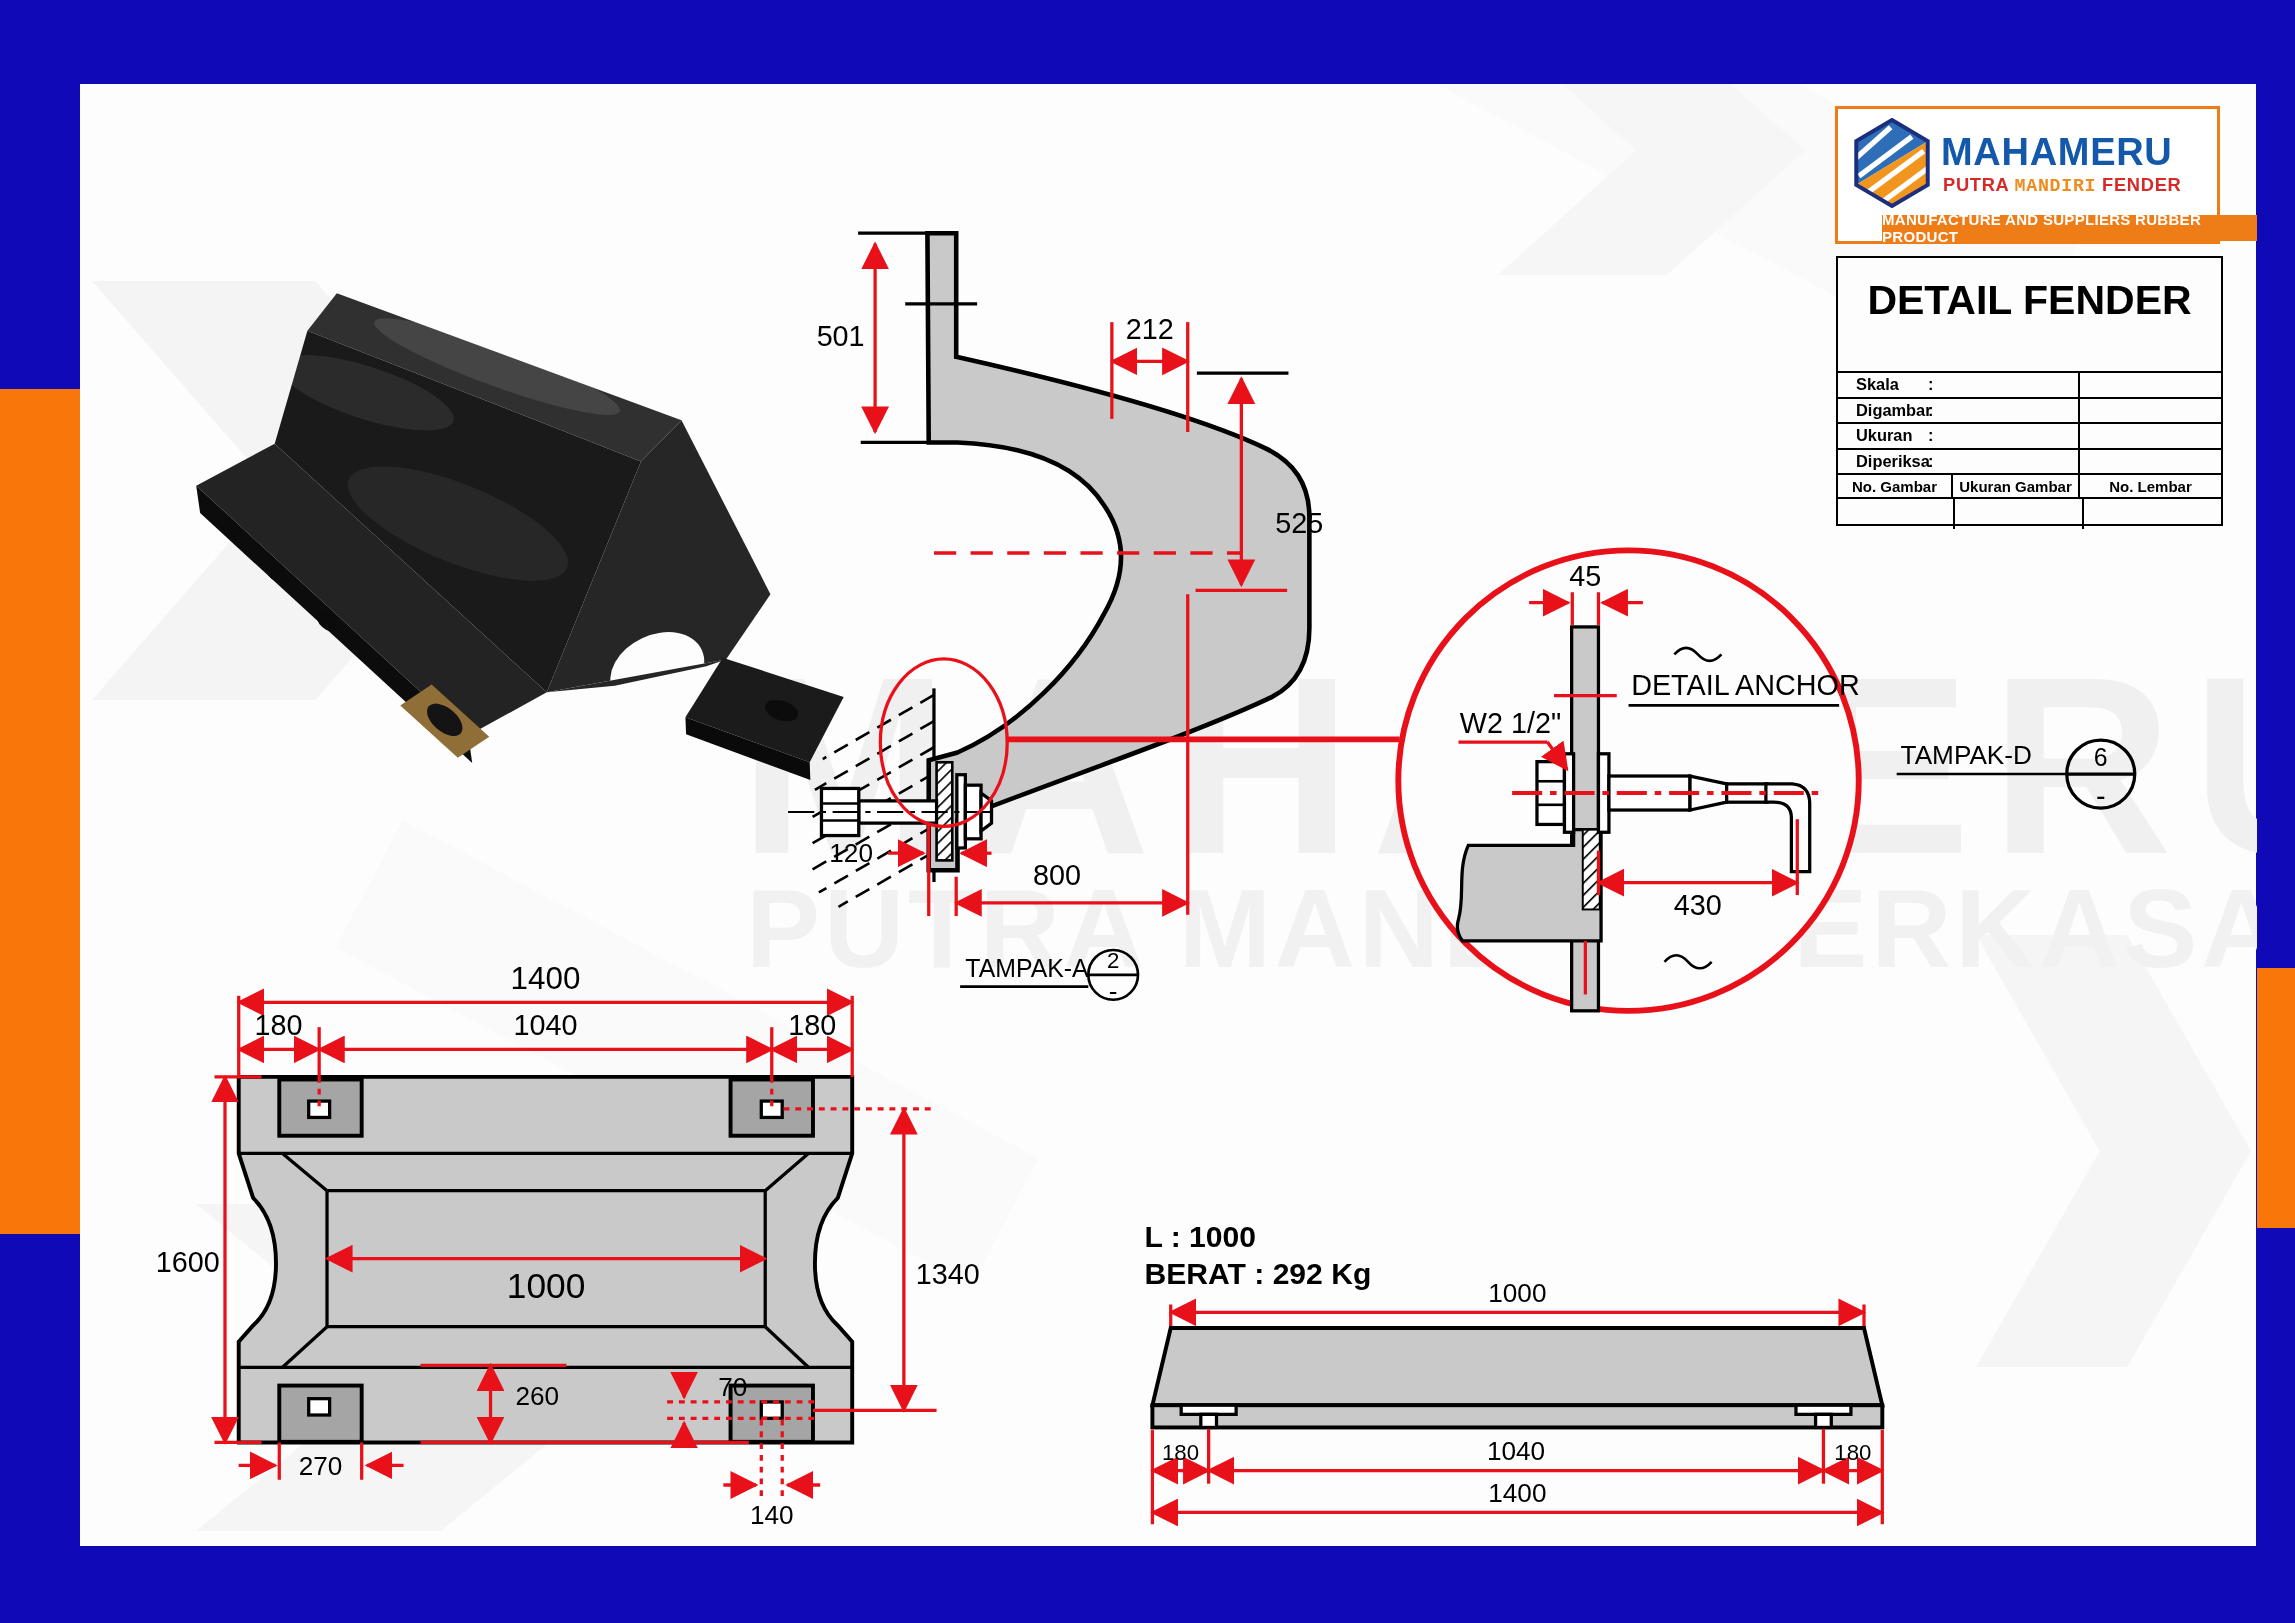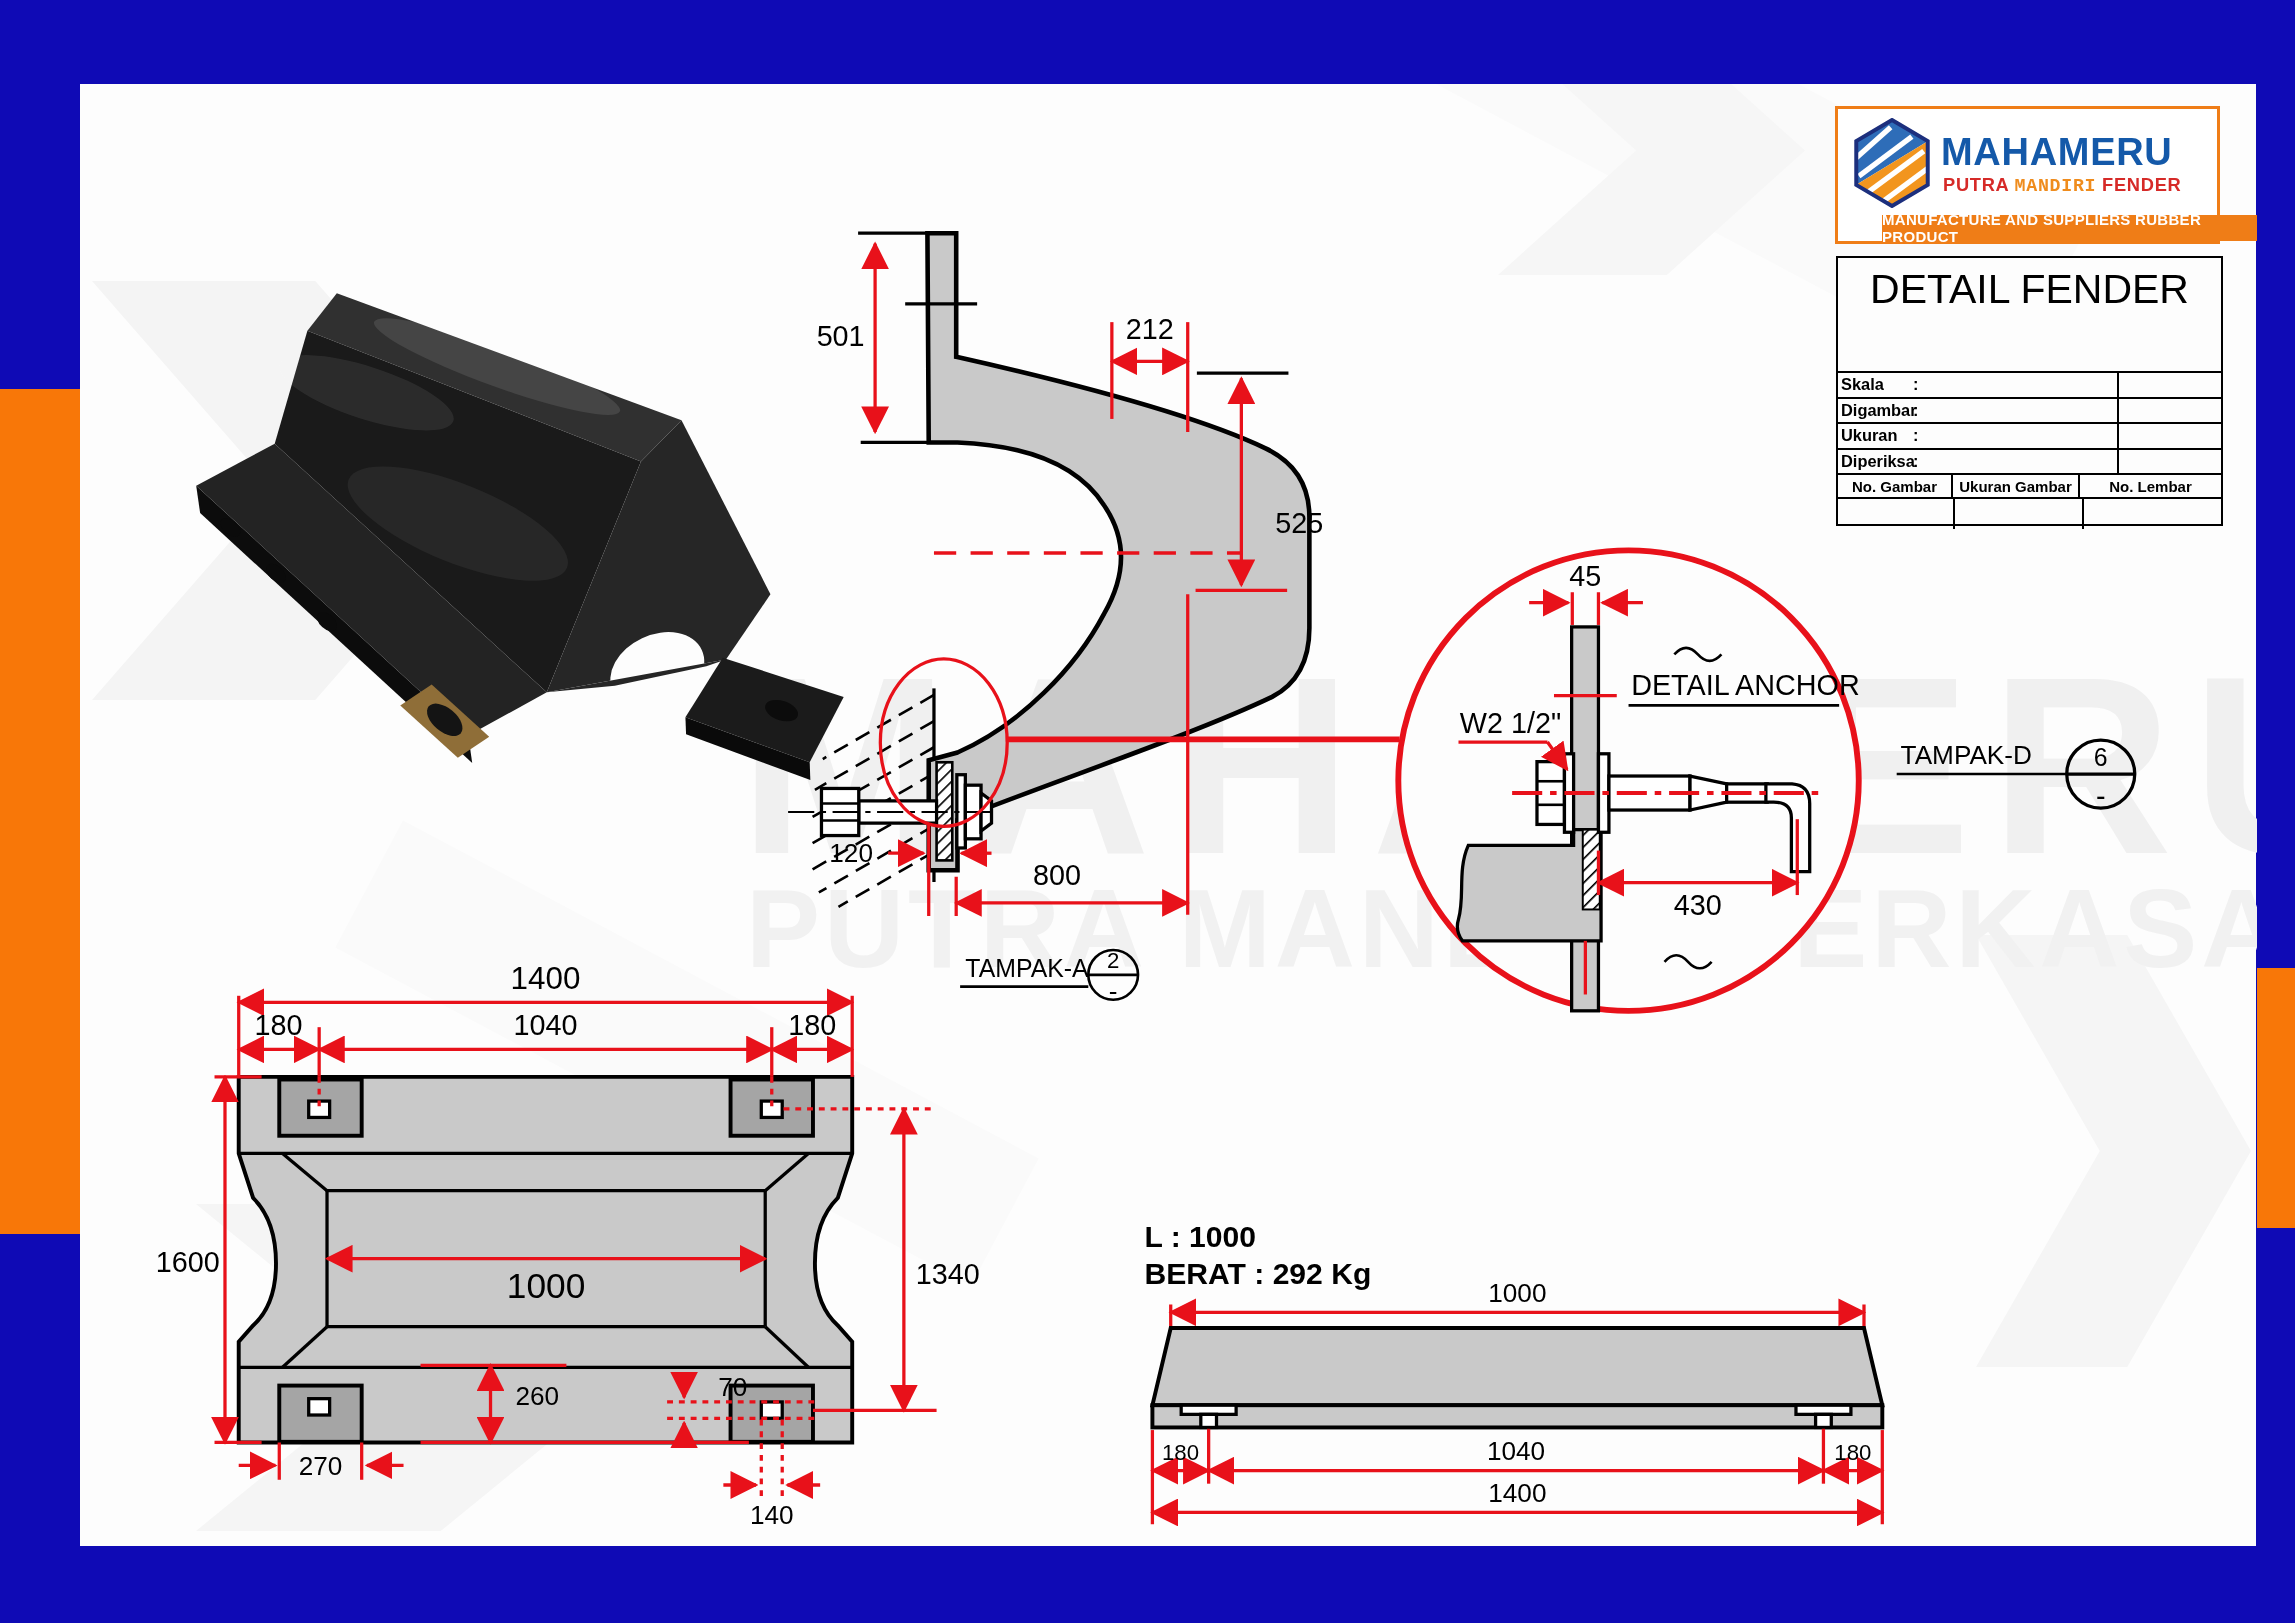--- a/index.html
+++ b/index.html
@@ -30,25 +30,25 @@
              color:#1459a9;letter-spacing:0.7px;}
   .logo-sub{position:absolute;left:105px;top:65px;font-size:18.3px;font-weight:bold;letter-spacing:0.7px;}
   .logo-sub .w1{color:#d62a28;} .logo-sub .w2{color:#ef8c1d;font-family:Liberation Mono, monospace;} .logo-sub .w3{color:#d62a28;}
   .logo-banner{position:absolute;left:0;bottom:0;width:100%;height:26px;background:#ef7d17;
                color:#fff;font-size:15px;font-weight:bold;display:flex;align-items:center;
                justify-content:center;letter-spacing:0.3px;margin-left:44px;}
   
   .tb{position:absolute;left:1836px;top:256px;width:387px;height:270px;background:#fdfdfd;
       border:2.6px solid #000;box-sizing:border-box;font-weight:bold;}
   .tb-title{height:113px;text-align:center;}
-  .tb-t1{padding-top:10px;font-size:41px;font-weight:400;line-height:43px;}
+  .tb-t1{padding-top:21px;font-size:41px;font-weight:700;line-height:43px;}
   .tb-t2{font-size:41px;font-weight:800;font-style:italic;line-height:46px;}
   .tb-row{height:23.6px;border-top:2px solid #000;display:flex;}
-  .tb-lab{width:281px;border-right:2px solid #000;font-size:16.4px;display:flex;
-          align-items:center;padding-left:3px;box-sizing:border-box;}
+  .tb-lab{width:242px;border-right:2px solid #000;font-size:16.4px;display:flex;
+          align-items:center;padding-left:18px;box-sizing:border-box;}
   .tb-lab .nm{display:inline-block;width:72px;}
   .tb-val{flex:1;}
   .tb-head{height:21.6px;border-top:2px solid #000;display:flex;font-size:15px;}
   .tb-head div{display:flex;align-items:center;justify-content:center;box-sizing:border-box;}
   .tb-c1{width:115px;border-right:2px solid #000;}
   .tb-c2{width:127px;border-right:2px solid #000;}
   .tb-c3{flex:1;}
   .tb-foot{border-top:2px solid #000;display:flex;flex:1;height:30px;}
   
   .draw{position:absolute;left:0;top:0;}

